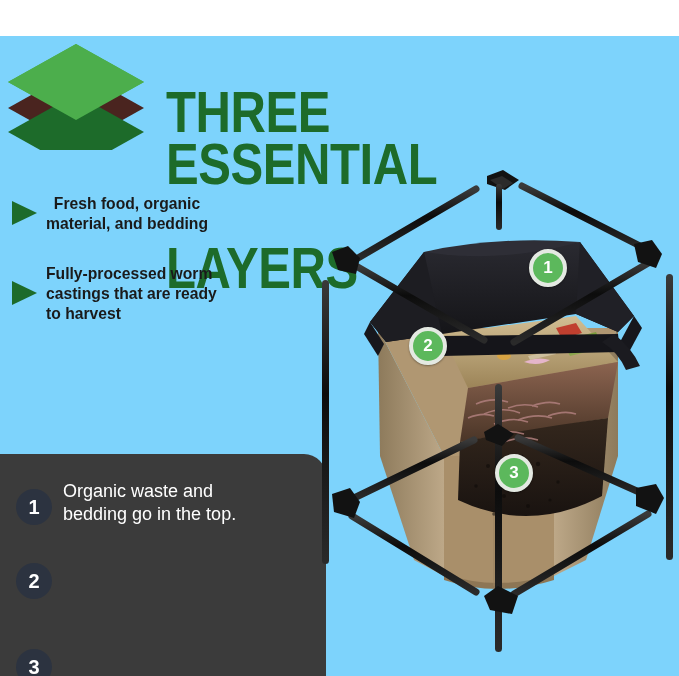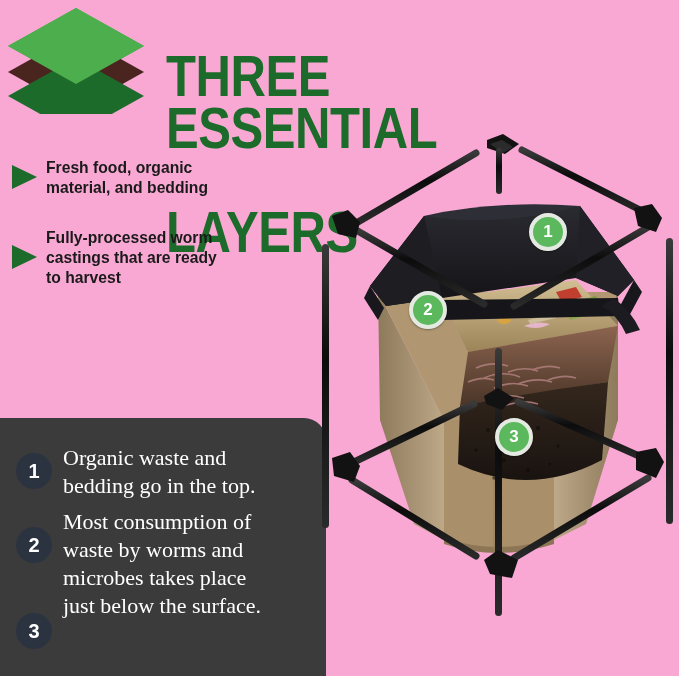--- a/index.html
+++ b/index.html
@@ -1,18 +1,18 @@
 <!DOCTYPE html>
 <html><head>
 <meta charset="utf-8">
 <style>
   html,body{margin:0;padding:0;background:#fff;}
   body{width:679px;height:676px;overflow:hidden;position:relative;
        font-family:"Liberation Sans", sans-serif;}
-  #root{position:absolute;inset:0;background:#f9a8d4;}
+  #root{position:absolute;inset:0;background:#7dd3fc;margin-top:36px;}
 
   
   .header{position:absolute;left:0;top:0;width:679px;height:120px;}
   .logo{position:absolute;left:6px;top:6px;width:140px;height:108px;}
   .logo svg{display:block;}
   .title{position:absolute;left:166px;top:-2px;width:512px;
          color:#1d6b2a;font-weight:bold;font-size:57px;line-height:52px;
          letter-spacing:-0.5px;text-align:left;
          font-family:"Liberation Sans Narrow","Liberation Sans",sans-serif;
          transform:scaleX(0.86);transform-origin:left top;white-space:pre-line;}
@@ -28,22 +28,22 @@
         font-family:"Liberation Sans Narrow","Liberation Sans",sans-serif;
         transform:scaleX(0.95);transform-origin:left center;white-space:pre-line;}
 
   
   .panel{position:absolute;left:0;top:418px;width:326px;height:258px;
          background:#3b3b3b;border-top-right-radius:22px;}
   .pitem{position:absolute;display:flex;align-items:flex-start;}
   .pitem .badge{width:36px;height:36px;border-radius:50%;background:#2c3340;
         color:#ffffff;font-weight:bold;font-size:20px;display:flex;
         align-items:center;justify-content:center;flex:0 0 36px;margin-right:11px;}
-  .pitem .ptxt{color:#ffffff;font-size:22px;line-height:28px;font-weight:500;
-        white-space:pre-line;font-family:Liberation Serif, serif;}
+  .pitem .ptxt{color:#ffffff;font-size:18px;line-height:23px;font-weight:500;
+        white-space:pre-line;font-family:Liberation Sans, sans-serif;}
   #pitem0{left:16px;top:26px;}
   #pitem0 .badge{margin-top:9px;}
   #pitem1{left:16px;top:90px;}
   #pitem1 .badge{margin-top:19px;}
   #pitem2{left:16px;top:176px;}
   #pitem2 .badge{margin-top:19px;}
 
   
   .illus{position:absolute;left:318px;top:120px;width:361px;height:556px;}
   .illus svg{display:block;}
@@ -73,21 +73,21 @@
     </div>
 
     <div class="title">
       <span class="l1">THREE ESSENTIAL</span>
       <span class="l2">LAYERS</span>
     </div>
   </div>
 
   <div class="bullets">
 
-    <div class="bullet" style="height:54px;">
+    <div class="bullet" style="height:54px;text-align:center;">
       <span class="arrow">
         <svg width="28" height="26" viewBox="0 0 28 26">
             <polygon points="2,1 27,13 2,25" fill="#1d6b2a"></polygon>
           </svg>
       </span>
       <span class="btxt">Fresh food, organic
 material, and bedding</span>
     </div>
 
 
@@ -106,24 +106,20 @@
   <div class="panel">
 
     <div class="pitem" id="pitem0">
       <span class="badge">1</span>
       <span class="ptxt">Organic waste and
 bedding go in the top.</span>
     </div>
 
     <div class="pitem" id="pitem1">
       <span class="badge">2</span>
-      <span class="ptxt">Most consumption of
-waste by worms and
-microbes takes place
-just below the surface.</span>
     </div>
 
     <div class="pitem" id="pitem2">
       <span class="badge">3</span>
     </div>
   </div>
 
   <div class="illus">
     <svg width="361" height="556" viewBox="0 0 361 556">
       <defs>

